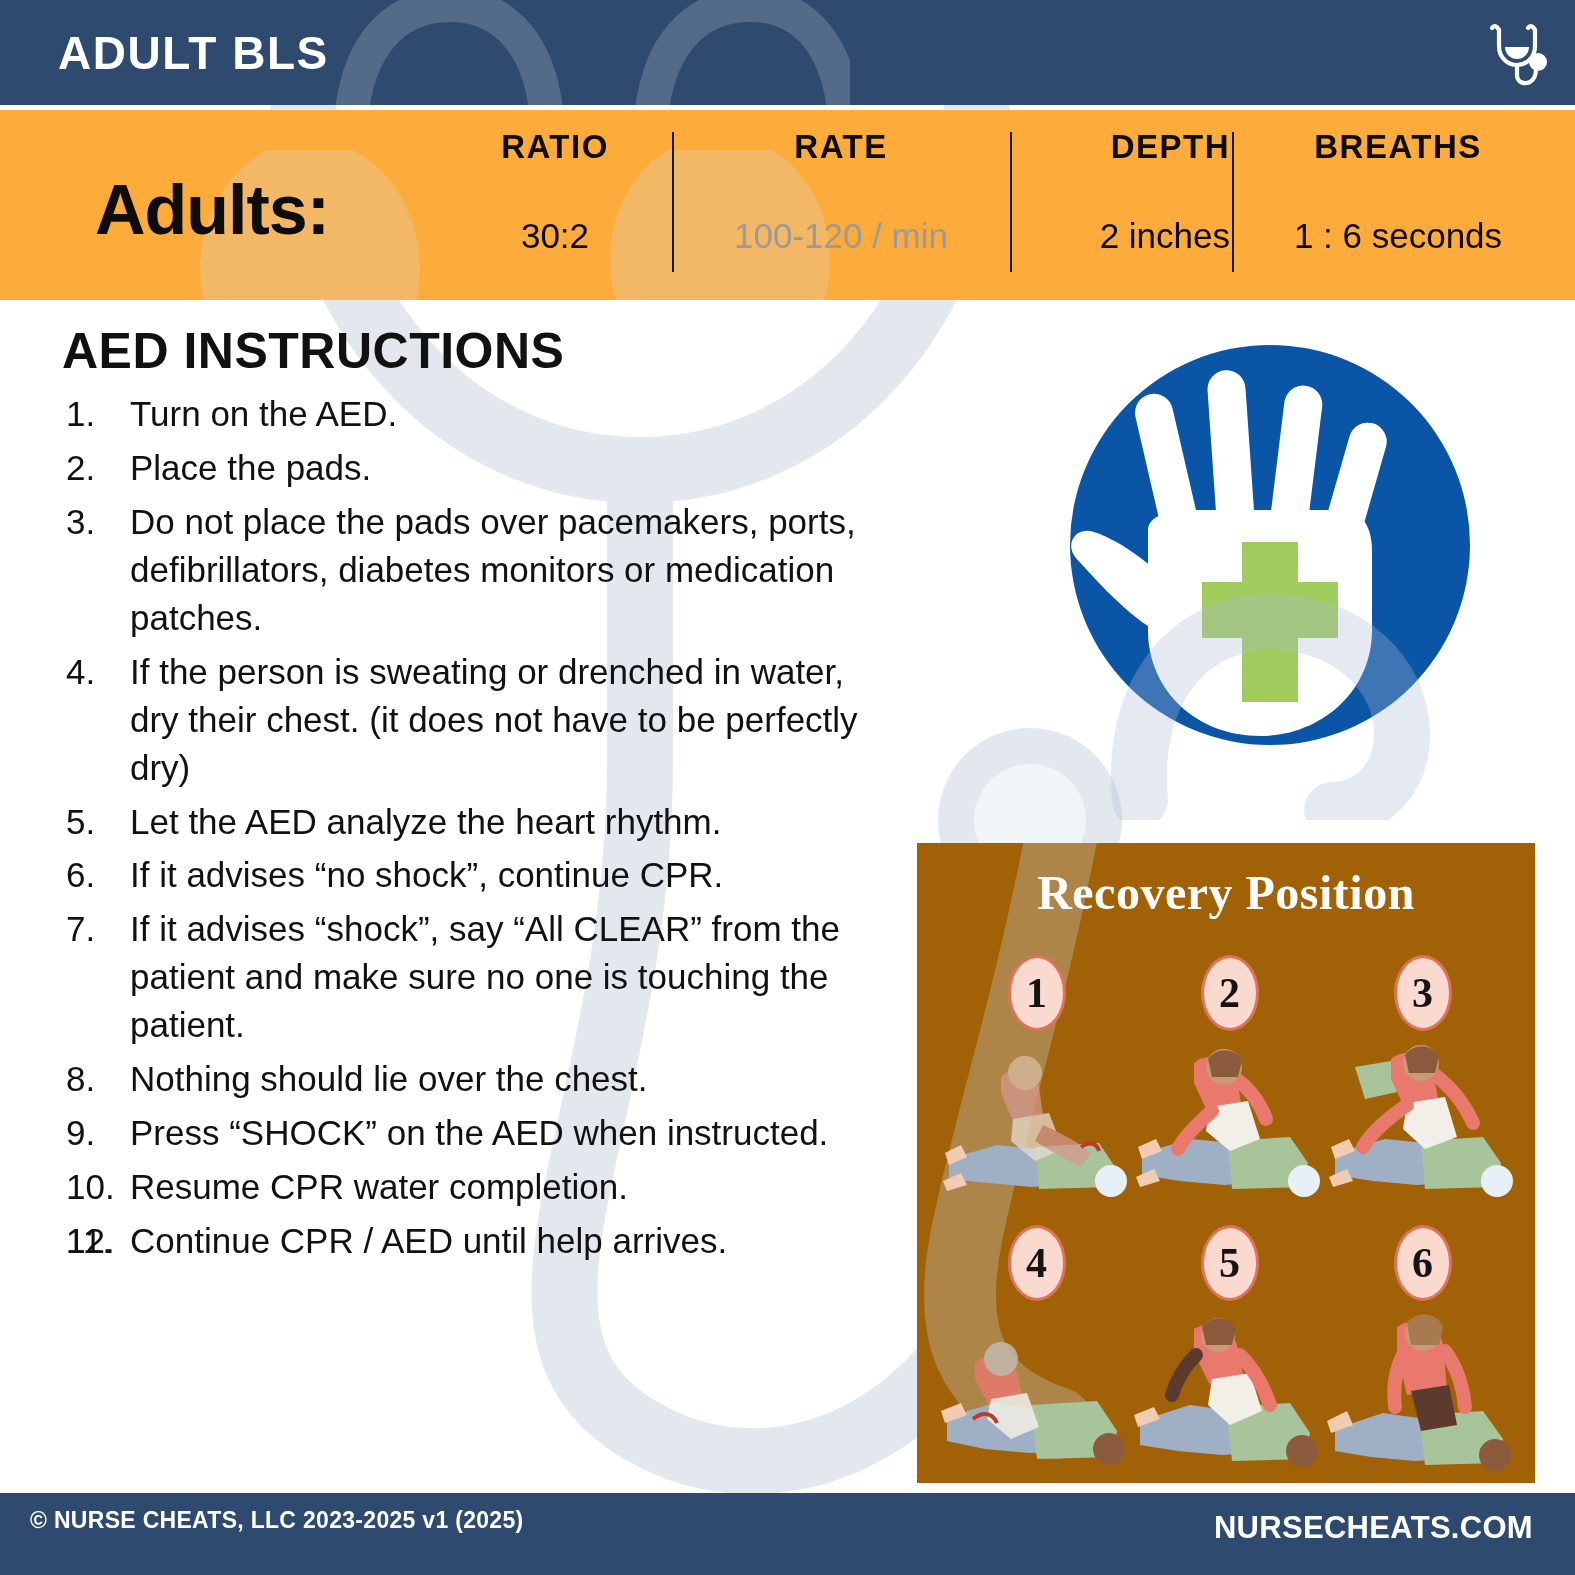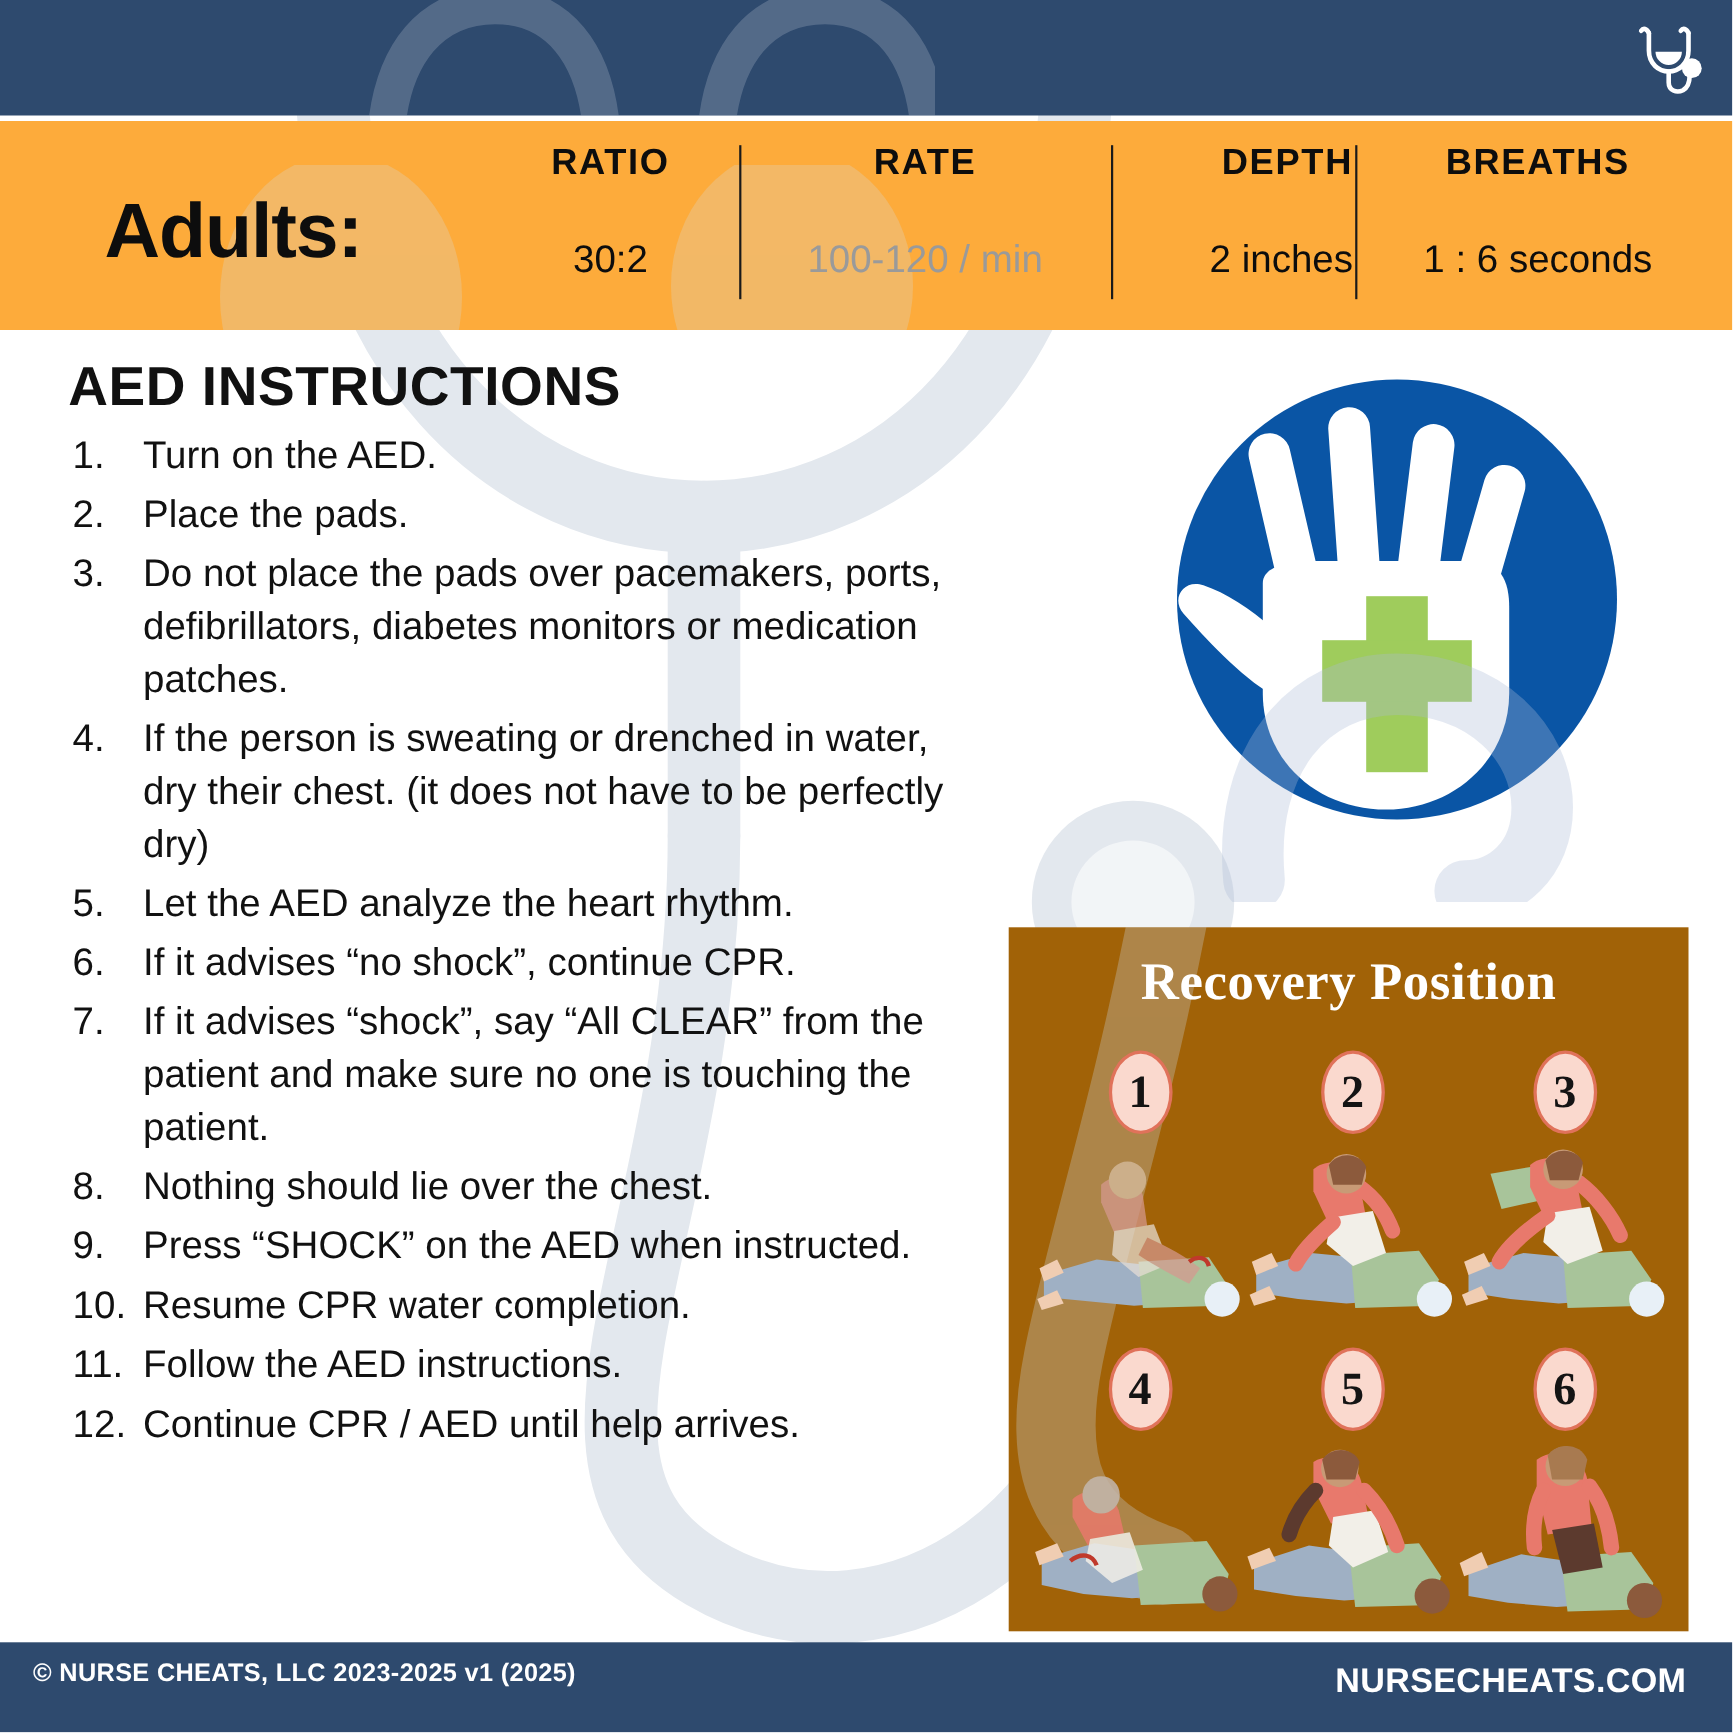--- a/index.html
+++ b/index.html
@@ -287,20 +287,21 @@
     <circle cx="1030" cy="820" r="56" fill="#ffffff" opacity="0.55"></circle>
   </svg>
 
   <div id="header-bar">
     <svg id="header-steth-wm" viewBox="0 0 560 180">
       <g fill="none" stroke="#aab6c8" stroke-width="34" stroke-linecap="round">
         <path d="M 60 175 C 60 70, 110 35, 160 35 C 210 35, 258 70, 258 175"></path>
         <path d="M 360 175 C 360 70, 410 35, 460 35 C 510 35, 556 70, 556 175"></path>
       </g>
     </svg>
+    <div id="header-title">ADULT BLS</div>
     <svg id="brand-steth-icon" viewBox="0 0 72 72">
       <g fill="none" stroke="#ffffff" stroke-width="4.2" stroke-linecap="round">
         <path d="M 18 13 L 18 29 C 18 41, 27 48, 36 48 C 45 48, 54 41, 54 29 L 54 13"></path>
         <path d="M 18 13 C 16 9, 13 8, 11 11"></path>
         <path d="M 54 13 C 52 9, 49 8, 47 11"></path>
         <path d="M 36 48 L 36 58 C 36 65, 43 68, 49 65 C 54 62, 55 57, 55 52"></path>
       </g>
       <circle cx="57" cy="45" r="9" fill="#ffffff"></circle>
       <path d="M 24 30 A 12 12 0 0 0 48 30 Z" fill="#ffffff"></path>
     </svg>
@@ -347,21 +348,21 @@
       <li><span class="num">1.</span><span>Turn on the AED.</span></li>
       <li><span class="num">2.</span><span>Place the pads.</span></li>
       <li><span class="num">3.</span><span>Do not place the pads over pacemakers, ports, defibrillators, diabetes monitors or medication patches.</span></li>
       <li><span class="num">4.</span><span>If the person is sweating or drenched in water, dry their chest.  (it does not have to be perfectly dry)</span></li>
       <li><span class="num">5.</span><span>Let the AED analyze the heart rhythm.</span></li>
       <li><span class="num">6.</span><span>If it advises “no shock”, continue CPR.</span></li>
       <li><span class="num">7.</span><span>If it advises “shock”, say “All CLEAR” from the patient and make sure no one is touching the patient.</span></li>
       <li><span class="num">8.</span><span>Nothing should lie over the chest.</span></li>
       <li><span class="num">9.</span><span>Press “SHOCK” on the AED when instructed.</span></li>
       <li><span class="num">10.</span><span>Resume CPR water completion.</span></li>
-      <li><span class="num">11.</span><span>Follow the AED instructions.</span></li>
+      <li><span class="num">11.</span></li>
       <li><span class="num">12.</span><span>Continue CPR / AED until help arrives.</span></li>
     </ol>
   </div>
 
   <svg id="hand-logo" viewBox="0 0 500 490">
     <circle cx="250" cy="215" r="200" fill="#0a55a5"></circle>
     <g fill="#ffffff">
       <rect x="131" y="62" width="38" height="180" rx="19" transform="rotate(-13 150 152)"></rect>
       <rect x="193" y="40" width="38" height="196" rx="19" transform="rotate(-4 212 138)"></rect>
       <rect x="255" y="55" width="38" height="190" rx="19" transform="rotate(7 274 150)"></rect>

